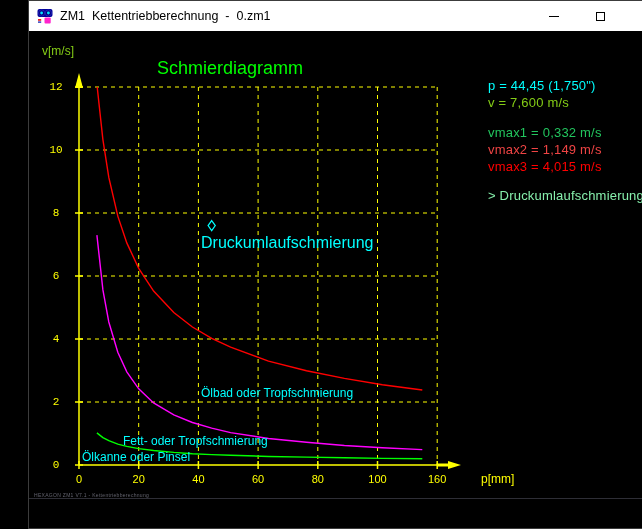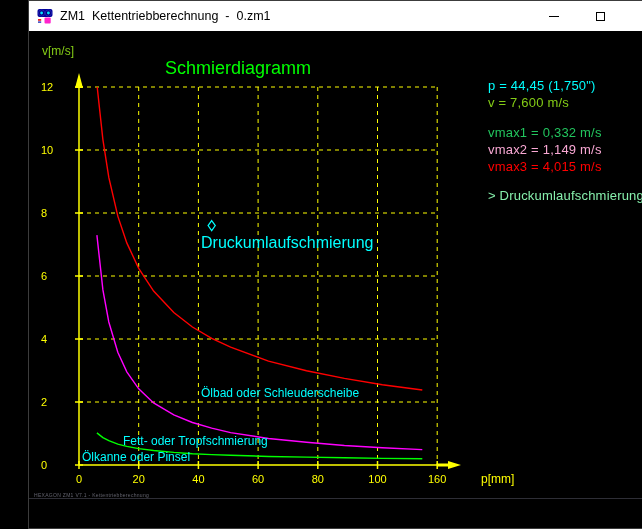--- a/index.html
+++ b/index.html
@@ -33,21 +33,21 @@
   .menu-item {
     font-size:13px; color:#000; padding:4px 8px; cursor:default; white-space:pre;
   }
   .menu-item u { text-decoration:underline; text-underline-offset:2px; }
   .client {
     position:relative; width:642px; height:473px; background:#000; overflow:hidden;
   }
   #chart-svg { position:absolute; left:0; top:0; }
   .overlay-label { position:absolute; white-space:pre; line-height:1.1; }
   .tick-label { position:absolute; font-size:11px; color:#ffff00; }
-  .tick-label.ytick { width:30px; text-align:left; }
+  .tick-label.ytick { width:30px; text-align:center;font-family:Liberation Mono, monospace; }
   .tick-label.xtick { width:40px; text-align:center; }
   .results-line { position:absolute; left:459px; font-size:13px; letter-spacing:0.2px; white-space:pre; }
   .watermark {
     position:absolute; left:5px; top:461px; font-size:5px; color:#63636e;
     letter-spacing:0.3px; white-space:pre;
   }
   .bottom-edge { position:absolute; left:0; top:467px; width:642px; height:1px; background:#2e2e36; }
 </style>
 </head>
 <body>
@@ -112,25 +112,25 @@
         <line x1="229.1" y1="430" x2="229.1" y2="438" stroke="#ffff00" stroke-width="1.5"></line>
         <line x1="288.79999999999995" y1="430" x2="288.79999999999995" y2="438" stroke="#ffff00" stroke-width="1.5"></line>
         <line x1="348.5" y1="430" x2="348.5" y2="438" stroke="#ffff00" stroke-width="1.5"></line>
         <line x1="408.2" y1="430" x2="408.2" y2="438" stroke="#ffff00" stroke-width="1.5"></line>
         <polyline points="68.2,56.0 73.9,108.6 79.8,146.4 88.8,185.1 97.8,211.9 109.7,237.4 124.6,260.1 144.8,281.5 163.4,296.0 182.7,307.4 201.6,316.2 239.5,330.1 277.5,339.8 315.4,347.4 353.3,353.7 393.3,359.0" fill="none" stroke="#ff0000" stroke-width="1.4"></polyline>
         <polyline points="67.9,204.1 73.9,258.9 79.8,291.0 88.8,321.2 97.8,340.8 109.7,357.8 124.6,371.9 144.8,383.9 163.4,391.5 182.7,397.1 201.6,401.6 239.5,407.5 277.5,411.3 315.4,414.5 353.3,416.7 393.3,418.6" fill="none" stroke="#ff00ff" stroke-width="1.4"></polyline>
         <polyline points="67.9,401.9 73.9,406.6 79.8,409.7 88.8,413.2 97.8,415.4 109.7,417.6 124.6,419.5 144.8,421.4 163.4,422.7 182.7,423.6 201.6,424.2 239.5,425.5 277.5,426.1 315.4,426.8 353.3,427.4 393.3,427.7" fill="none" stroke="#00ff00" stroke-width="1.4"></polyline>
         <path d="M 182.68325000000002 189.60000000000002 L 186.28325 194.60000000000002 L 182.68325000000002 199.60000000000002 L 179.08325000000002 194.60000000000002 Z" fill="none" stroke="#00ffff" stroke-width="1.2"></path>
       </svg>
     <div id="labels">
-        <div class="overlay-label" style="left: 136px; top: 28px; color: rgb(0, 255, 0); font-size: 18px;">Schmierdiagramm</div>
+        <div class="overlay-label" style="left: 128px; top: 28px; color: rgb(0, 255, 0); font-size: 18px;">Schmierdiagramm</div>
         <div class="overlay-label" style="left: 13px; top: 14px; color: #84cc16; font-size: 12px;">v[m/s]</div>
         <div class="overlay-label" style="left: 432px; top: 442px; color: rgb(255, 255, 0); font-size: 12px; padding-left: 20px;">p[mm]</div>
         <div class="overlay-label" style="left: 172px; top: 203px; color: rgb(0, 255, 255); font-size: 16px;">Druckumlaufschmierung</div>
-        <div class="overlay-label" style="left: 172px; top: 356px; color: rgb(0, 255, 255); font-size: 12px;">Ölbad oder Schleuderscheibe</div>
+        <div class="overlay-label" style="left: 172px; top: 356px; color: rgb(0, 255, 255); font-size: 12px;">Ölbad oder Tropfschmierung</div>
         <div class="overlay-label" style="left: 94px; top: 404px; color: rgb(0, 255, 255); font-size: 12px;">Fett- oder Tropfschmierung</div>
         <div class="overlay-label" style="left: 53px; top: 420px; color: rgb(0, 255, 255); font-size: 12px;">Ölkanne oder Pinsel</div>
       </div>
     <div id="ticks">
         <div class="tick-label ytick" style="left: 12px; top: 428px;">0</div>
         <div class="tick-label ytick" style="left: 12px; top: 365px;">2</div>
         <div class="tick-label ytick" style="left: 12px; top: 302px;">4</div>
         <div class="tick-label ytick" style="left: 12px; top: 239px;">6</div>
         <div class="tick-label ytick" style="left: 12px; top: 176px;">8</div>
         <div class="tick-label ytick" style="left: 12px; top: 113px;">10</div>
@@ -140,21 +140,21 @@
         <div class="tick-label xtick" style="left: 149.4px; top: 442px;">40</div>
         <div class="tick-label xtick" style="left: 209.1px; top: 442px; text-align: center;">60</div>
         <div class="tick-label xtick" style="left: 268.8px; top: 442px;">80</div>
         <div class="tick-label xtick" style="left: 328.5px; top: 442px;">100</div>
         <div class="tick-label xtick" style="left: 388.2px; top: 442px;">160</div>
       </div>
     <div id="results">
         <div class="results-line" style="top: 47px; color: rgb(0, 255, 255);">p = 44,45 (1,750")</div>
         <div class="results-line" style="top: 64px; color: #84cc16;">v = 7,600 m/s</div>
         <div class="results-line" style="top: 94px; color: #22c55e;">vmax1 = 0,332 m/s</div>
-        <div class="results-line" style="top: 111px; color: #f9a8d4;">vmax2 = 1,149 m/s</div>
+        <div class="results-line" style="top: 111px; color: #ef4444;">vmax2 = 1,149 m/s</div>
         <div class="results-line" style="top: 128px; color: rgb(255, 0, 0);">vmax3 = 4,015 m/s</div>
         <div class="results-line" style="top: 157px; color: #86efac;">&gt; Druckumlaufschmierung</div>
       </div>
     <div class="watermark">HEXAGON ZM1 V7.1 - Kettentriebberechnung</div>
     <div class="bottom-edge"></div>
   </div>
 
 </div>
 
 </body></html>

